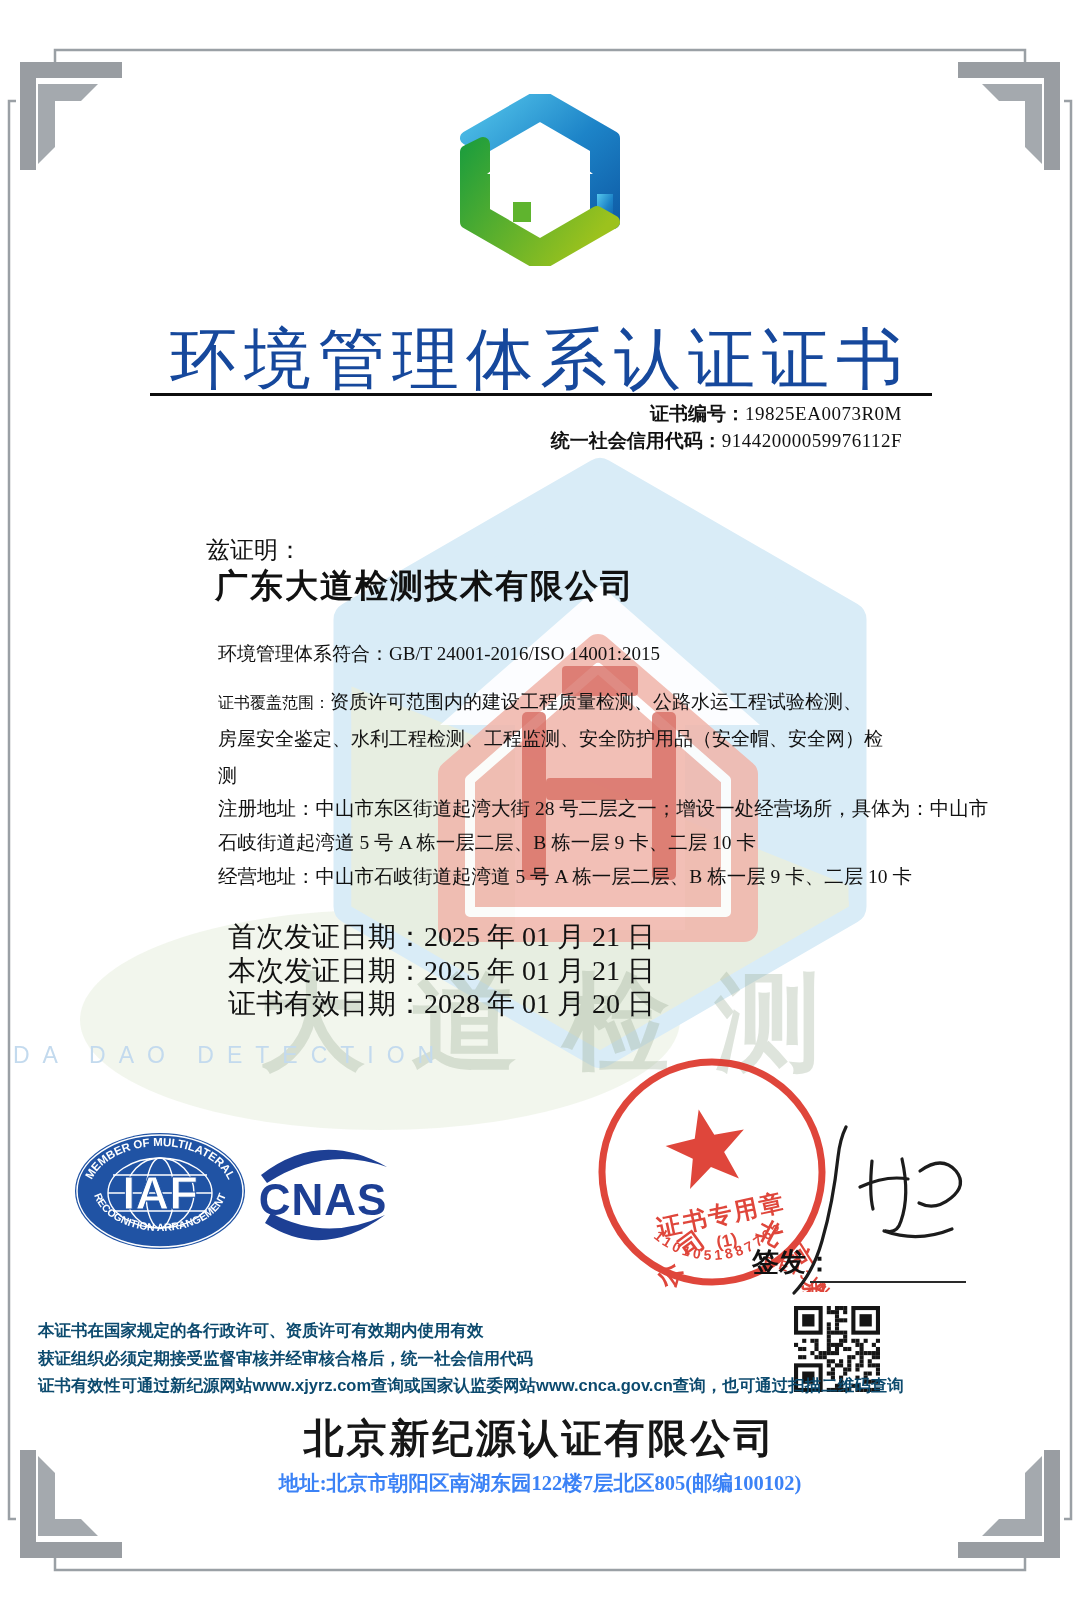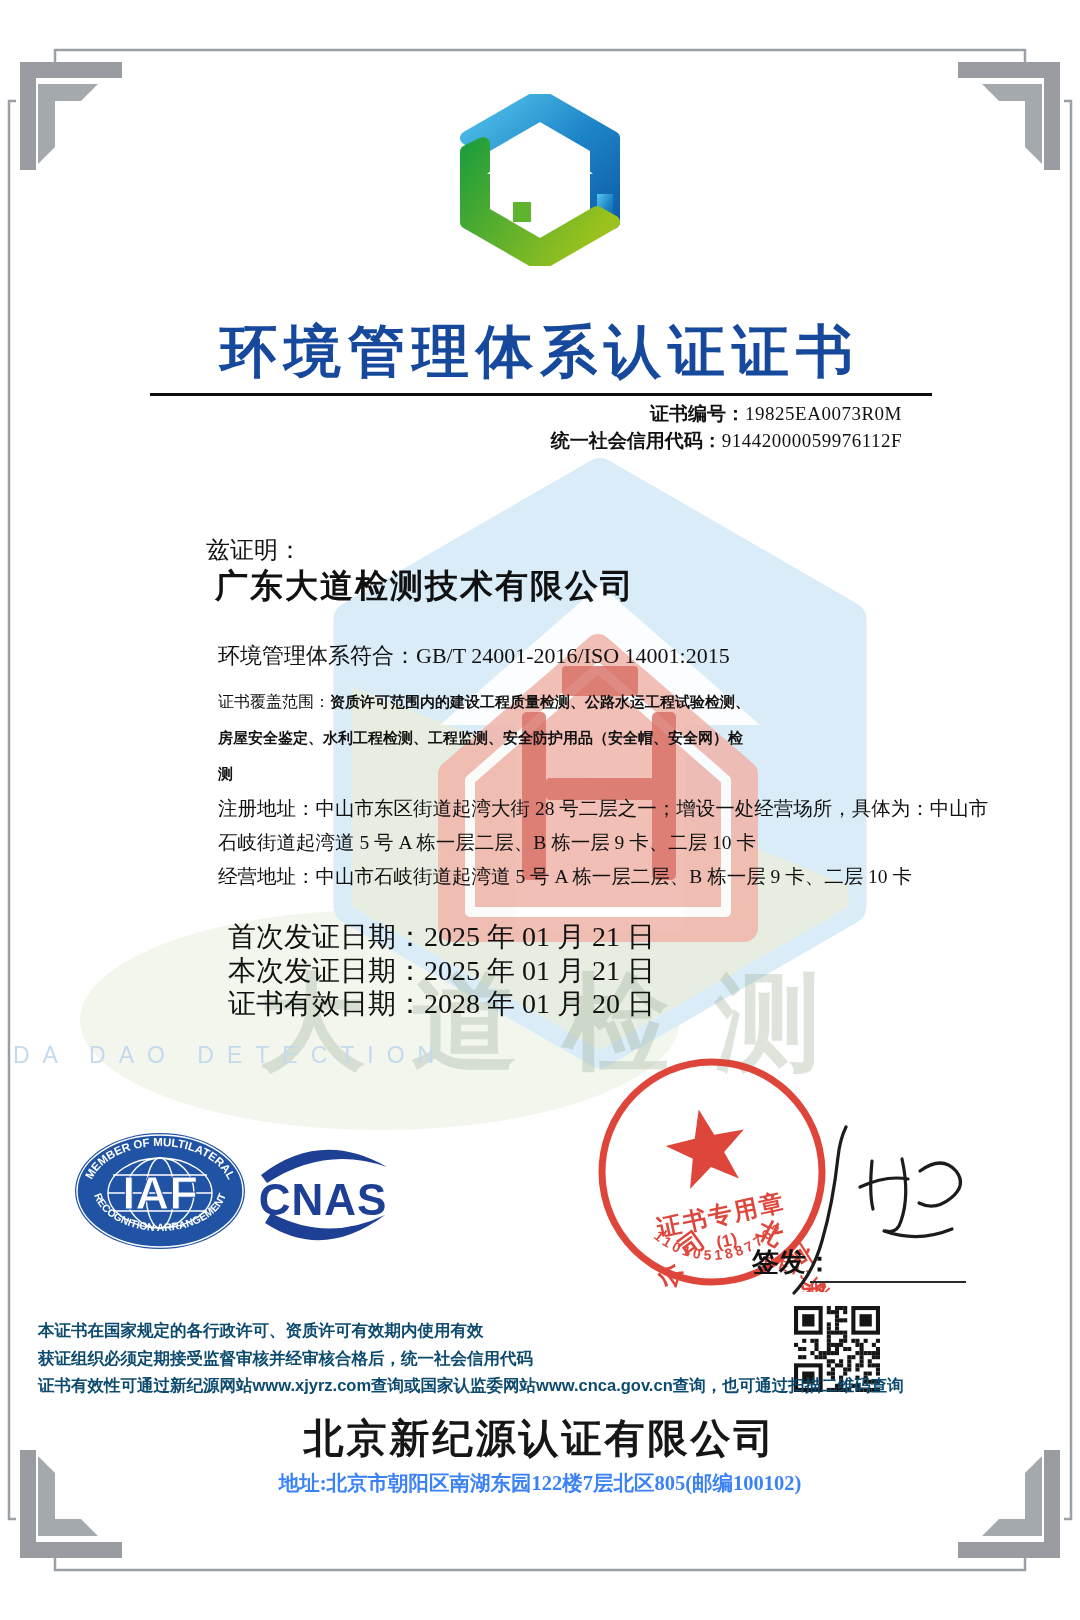--- a/index.html
+++ b/index.html
@@ -2,32 +2,32 @@
 <html><head>
 <meta charset="utf-8">
 <style>
   html,body{margin:0;padding:0;background:#fff;}
   .page{position:relative;width:1080px;height:1620px;background:#fff;overflow:hidden;
         font-family:"Liberation Serif",serif;color:#111;}
   .abs{position:absolute;}
   .nowrap{white-space:nowrap;}
   
   .title{left:0;right:0;top:314px;text-align:center;font-family:"Liberation Sans",sans-serif;
-         font-weight:bold;font-size:57px;letter-spacing:7px;color:#16489c;}
+         font-weight:normal;font-size:67px;letter-spacing:7px;color:#16489c;}
   .rule{left:150px;top:393px;width:782px;height:3px;background:#0d0d0d;}
   .certline{right:178px;font-size:19px;text-align:right;}
   .certline .lbl{font-family:"Liberation Sans",sans-serif;font-weight:bold;}
   .certline .val{font-family:"Liberation Serif",serif;letter-spacing:.5px;}
   
   .certify{left:206px;top:534px;font-size:24px;}
   .company{left:215px;top:564px;font-size:33px;font-weight:bold;letter-spacing:2px;}
-  .standard{left:218px;top:641px;font-size:22px;}
+  .standard{left:218px;top:641px;font-size:19px;}
   .scope{left:218px;top:684px;line-height:36px;}
   .scope .lbl{font-size:16px;}
-  .scope b{font-family:"Liberation Sans",sans-serif;font-size:15px;font-weight:bold;}
+  .scope b{font-family:"Liberation Sans",sans-serif;font-size:19px;font-weight:normal;}
   .addr{left:218px;top:792px;font-size:19.5px;line-height:34px;}
   .dates{left:228px;top:920px;font-size:28px;line-height:33.5px;}
   
   .accr{left:397px;top:1135px;font-family:"Liberation Sans",sans-serif;font-weight:bold;line-height:25.5px;}
   .accr .cn{font-size:20px;}
   .accr .en{font-size:18.5px;}
   
   .signlabel{left:752px;top:1244px;font-family:"Liberation Sans",sans-serif;font-weight:bold;font-size:27px;}
   .signline{left:810px;top:1252px;width:156px;height:29px;border-bottom:2px solid #2a2a2a;}
   

